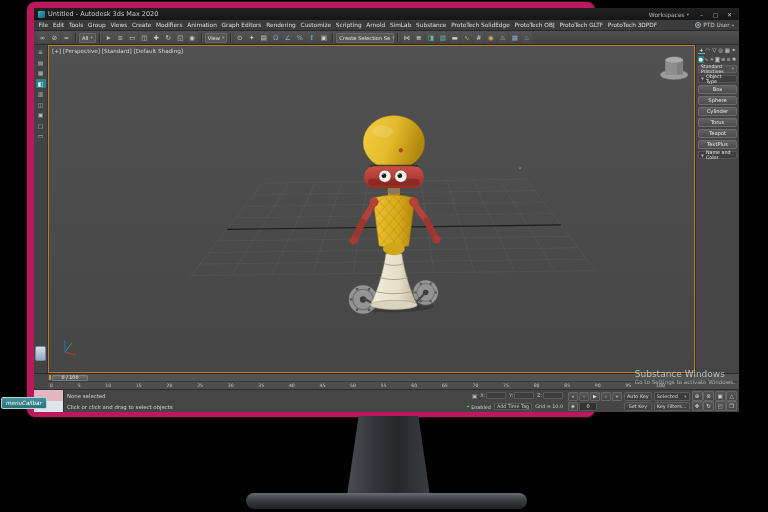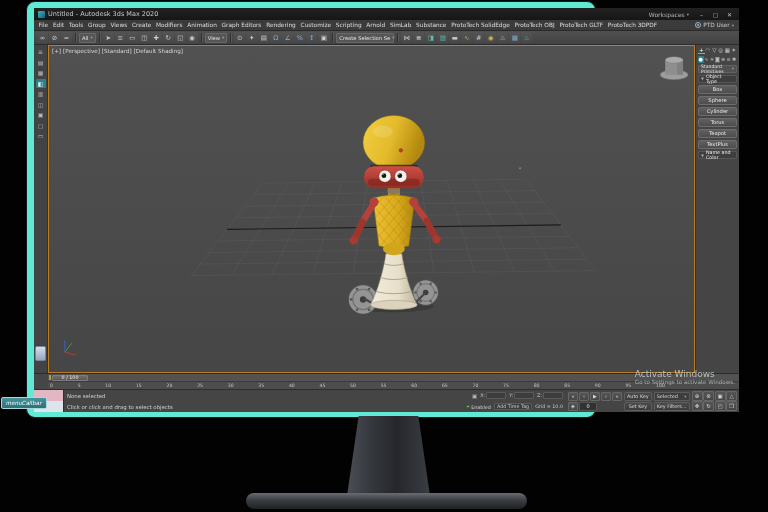--- a/index.html
+++ b/index.html
@@ -1,18 +1,18 @@
 <!DOCTYPE html>
 <html style="--viewport_border: #b97c21; --highlight_teal: #2f8189; --robot_head: #e3ba2b; --robot_face: #b4423a; --robot_skirt: #e7dfca; --robot_wheel: #949494; --watermark_text: #d2dcdc; --tooltip_bg: #2c7079;"><head>
 <meta charset="utf-8">
 <style>
 *{box-sizing:border-box;margin:0;padding:0}
 html,body{width:768px;height:512px;background:#000;overflow:hidden}
 .stage{position:relative;width:768px;height:512px;background:#020202;font-family:"DejaVu Sans","Liberation Sans",sans-serif}
-.bezel{position:absolute;left:26px;top:1px;width:570px;height:417px;background:#5eead4;border:1px solid #17181a;border-radius:9px}
+.bezel{position:absolute;left:26px;top:1px;width:570px;height:417px;background:#be185d;border:1px solid #17181a;border-radius:9px}
 .screen{position:absolute;left:7px;top:6px;width:705px;height:404px;background:#3c3c3c;display:flex;flex-direction:column;overflow:hidden}
 .flex{flex:1}
 .caret{font-size:4.5px;color:#9a9a9a}
 
 .titlebar{flex:none;height:12px;background:linear-gradient(#222,#161616);display:flex;align-items:center;gap:3px;padding:0 4px;font-size:6.5px;color:#c9c9c9;white-space:nowrap}
 .app-icon{flex:none;width:7px;height:7px;border-radius:1px;background:linear-gradient(135deg,#39b1b5,#16618c)}
 .ws{display:flex;align-items:center;gap:2px;font-size:6px;color:#b5b5b5;margin-right:4px}
 .winbtn{width:11px;text-align:center;font-size:6px;color:#c0c0c0}
 
 .menubar{flex:none;height:11px;background:#3b3b3b;border-bottom:1px solid #2a2a2a;display:flex;align-items:center;padding:0 2px;font-size:5.8px;color:#dedede;white-space:nowrap}
@@ -507,21 +507,21 @@
               <span class="navbtn">△</span>
               <span class="navbtn">✥</span>
               <span class="navbtn">↻</span>
               <span class="navbtn">◰</span>
               <span class="navbtn">❒</span>
             </div>
         </div>
       </div>
 
       <div class="watermark">
-        <div class="w1">Activate Windows</div>
+        <div class="w1">Substance Windows</div>
         <div class="w2">Go to Settings to activate Windows.</div>
       </div>
 
     </div>
   </div>
 
   <div class="stand-neck"></div>
   <div class="stand-base"></div>
   <div class="tooltip">
     <span>menuCallbar</span>

